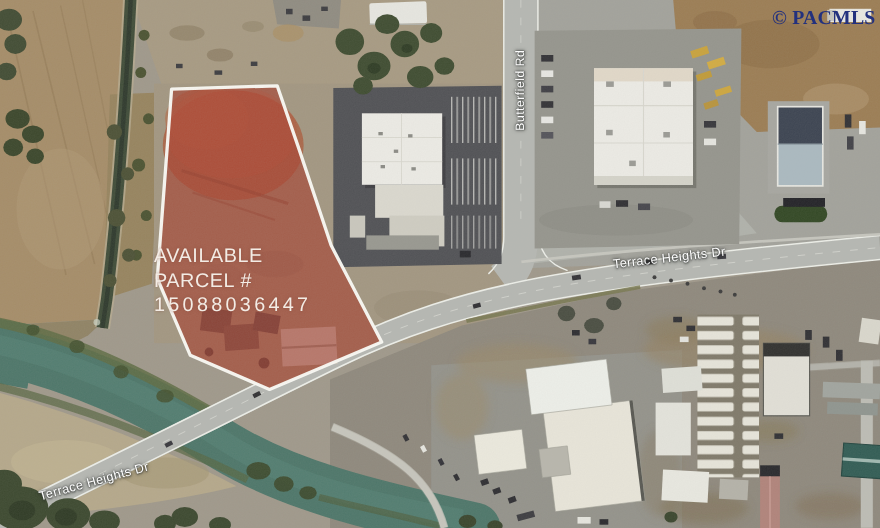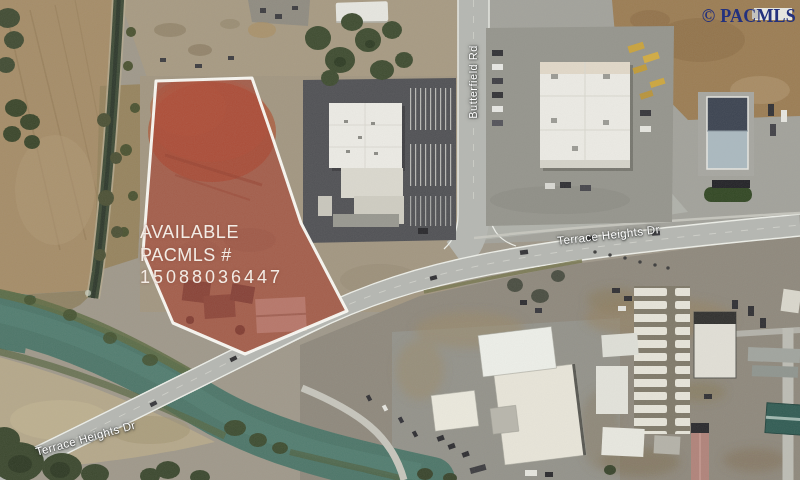--- a/index.html
+++ b/index.html
@@ -378,21 +378,21 @@
     <path class="f-parcel" d="M 156,81 L 252,78 L 272,136 L 301,223 L 347,311 L 245,354 L 173,323 L 143,253 Z" opacity=".58"></path>
     <ellipse cx="210" cy="120" rx="60" ry="42" fill="#c04a30" opacity=".2"></ellipse>
     <path class="st-border" d="M 156,81 L 252,78 L 272,136 L 301,223 L 347,311 L 245,354 L 173,323 L 143,253 Z" fill="none" stroke-width="3" stroke-linejoin="round" opacity=".97"></path>
   </g>
 
   <rect width="800" height="480" filter="url(#grain)" opacity=".1"></rect>
 </svg>
 
   <div id="parcel-label">
     <div>AVAILABLE</div>
-    <div>PACMLS #</div>
+    <div>PARCEL #</div>
     <div class="digits">15088036447</div>
   </div>
 
   <div class="lbl" id="lbl-terrace-main">Terrace Heights Dr</div>
   <div class="lbl" id="lbl-terrace-bottom">Terrace Heights Dr</div>
   <div class="lbl" id="lbl-butterfield">Butterfield Rd</div>
 
   <div id="watermark">© PACMLS</div>
 </div>
 

